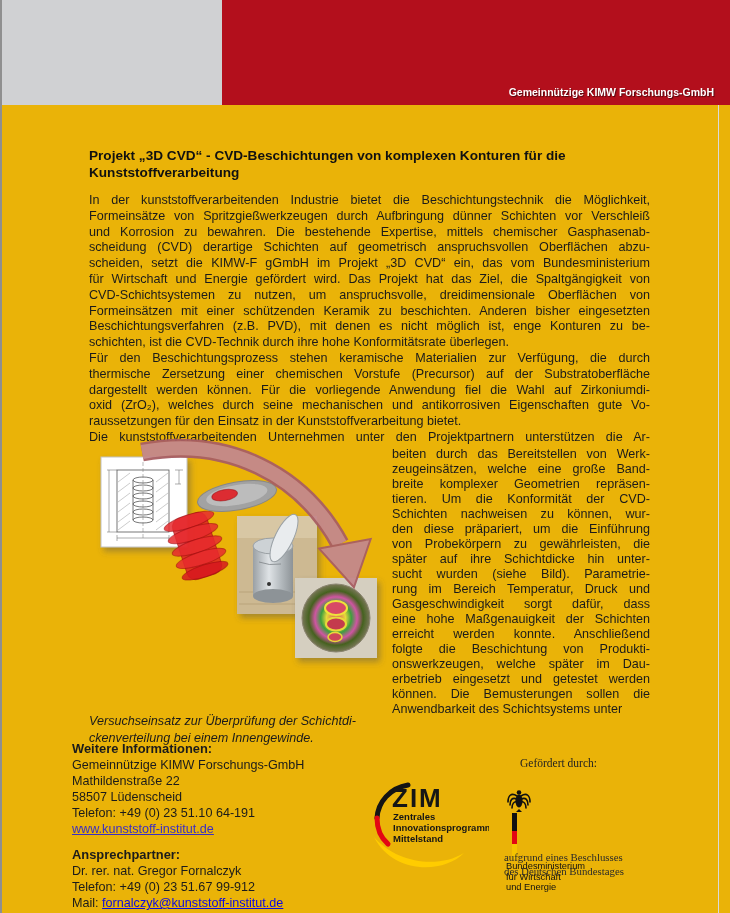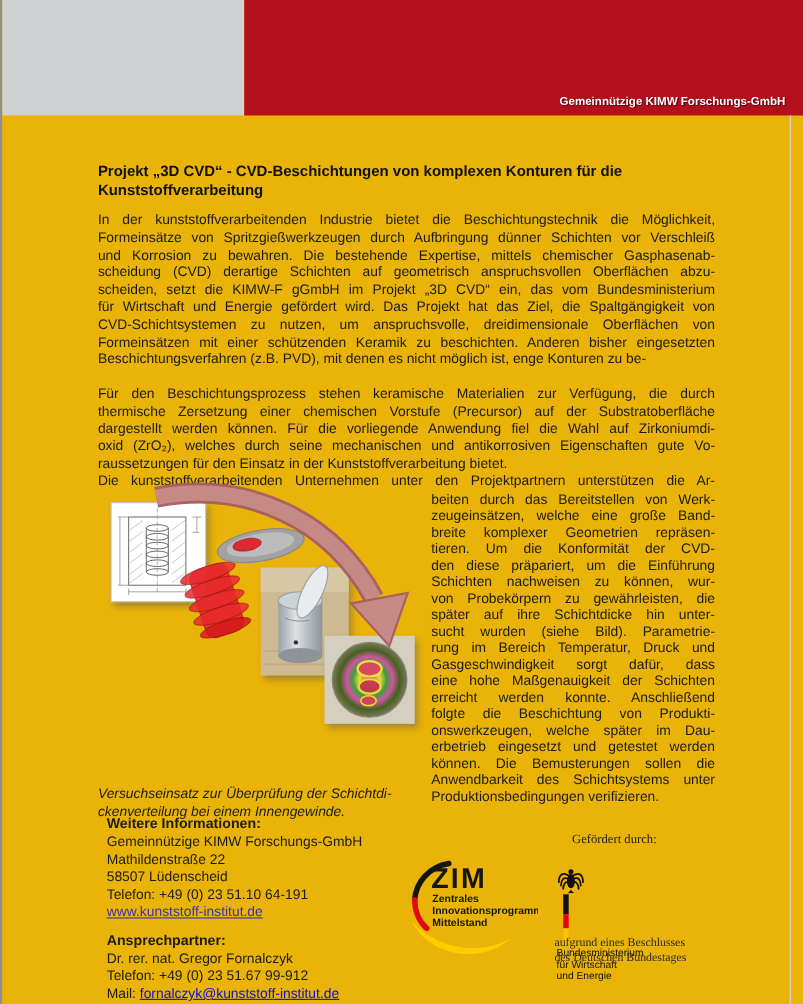--- a/index.html
+++ b/index.html
@@ -14,21 +14,21 @@
   
   .title{position:absolute;left:87px;top:148px;width:561px;font-weight:bold;font-size:13.6px;line-height:16.8px;color:#111;}
   .col{position:absolute;left:87px;width:561px;font-size:12.6px;line-height:15.8px;}
   .p1{top:193px}.p2{top:351px}.bridge{top:430px}
   .jline{text-align:justify;text-align-last:justify;}
   .para .jline:last-child{text-align-last:left;}
   .rightcol{position:absolute;left:390px;top:447px;width:258px;font-size:12.6px;line-height:15px;}
   .rightcol .jline:last-child{text-align-last:left;}
   .caption{position:absolute;left:87px;top:671px;width:330px;font-style:italic;font-size:12.6px;line-height:16.5px;margin-top:42px;}
   
-  .footer{position:absolute;left:95px;top:741px;font-size:12.6px;line-height:16px;width:300px;}
+  .footer{position:absolute;left:70px;top:741px;font-size:12.6px;line-height:16px;width:300px;}
   .fh{font-weight:bold;font-size:12.9px;}
   .spacer{height:10px;}
   .link{text-decoration:underline;cursor:pointer;}
   .link-www{color:#3a2ec4;}
   .link-mail{color:#0a0ae6;}
   
   .zim{position:absolute;left:362px;top:779px;}
   .funding{position:absolute;left:518px;top:757px;font-family:"Liberation Serif",serif;font-size:11.5px;color:#222;}
   .ministry{position:absolute;left:504px;top:786px;display:flex;align-items:flex-start;flex-direction:column;}
   .flagbar{width:4.5px;height:46px;margin:1px 7px 0 6px;display:flex;flex-direction:column;flex:none;}
@@ -57,53 +57,53 @@
 
   <div class="jline">In der kunststoffverarbeitenden Industrie bietet die Beschichtungstechnik die Möglichkeit,</div>
       <div class="jline">Formeinsätze von Spritzgießwerkzeugen durch Aufbringung dünner Schichten vor Verschleiß</div>
       <div class="jline">und Korrosion zu bewahren. Die bestehende Expertise, mittels chemischer Gasphasenab-</div>
       <div class="jline">scheidung (CVD) derartige Schichten auf geometrisch anspruchsvollen Oberflächen abzu-</div>
       <div class="jline">scheiden, setzt die KIMW-F gGmbH im Projekt „3D CVD“ ein, das vom Bundesministerium</div>
       <div class="jline">für Wirtschaft und Energie gefördert wird. Das Projekt hat das Ziel, die Spaltgängigkeit von</div>
       <div class="jline">CVD-Schichtsystemen zu nutzen, um anspruchsvolle, dreidimensionale Oberflächen von</div>
       <div class="jline">Formeinsätzen mit einer schützenden Keramik zu beschichten. Anderen bisher eingesetzten</div>
       <div class="jline">Beschichtungsverfahren (z.B. PVD), mit denen es nicht möglich ist, enge Konturen zu be-</div>
+      <div class="jline">schichten, ist die CVD-Technik durch ihre hohe Konformitätsrate überlegen.</div>
     </div>
   <div class="col para p2">
 
   <div class="jline">Für den Beschichtungsprozess stehen keramische Materialien zur Verfügung, die durch</div>
       <div class="jline">thermische Zersetzung einer chemischen Vorstufe (Precursor) auf der Substratoberfläche</div>
       <div class="jline">dargestellt werden können. Für die vorliegende Anwendung fiel die Wahl auf Zirkoniumdi-</div>
       <div class="jline">oxid (ZrO₂), welches durch seine mechanischen und antikorrosiven Eigenschaften gute Vo-</div>
       <div class="jline">raussetzungen für den Einsatz in der Kunststoffverarbeitung bietet.</div>
     </div>
   <div class="col bridge">
     <div class="jline">Die kunststoffverarbeitenden Unternehmen unter den Projektpartnern unterstützen die Ar-</div>
   </div>
   <div class="rightcol">
 
   <div class="jline">beiten durch das Bereitstellen von Werk-</div>
       <div class="jline">zeugeinsätzen, welche eine große Band-</div>
       <div class="jline">breite komplexer Geometrien repräsen-</div>
       <div class="jline">tieren. Um die Konformität der CVD-</div>
+      <div class="jline">Schichten nachweisen zu können, wur-</div>
       <div class="jline">den diese präpariert, um die Einführung</div>
-      <div class="jline">Schichten nachweisen zu können, wur-</div>
       <div class="jline">von Probekörpern zu gewährleisten, die</div>
       <div class="jline">später auf ihre Schichtdicke hin unter-</div>
       <div class="jline">sucht wurden (siehe Bild). Parametrie-</div>
       <div class="jline">rung im Bereich Temperatur, Druck und</div>
       <div class="jline">Gasgeschwindigkeit sorgt dafür, dass</div>
       <div class="jline">eine hohe Maßgenauigkeit der Schichten</div>
       <div class="jline">erreicht werden konnte. Anschließend</div>
       <div class="jline">folgte die Beschichtung von Produkti-</div>
       <div class="jline">onswerkzeugen, welche später im Dau-</div>
       <div class="jline">erbetrieb eingesetzt und getestet werden</div>
       <div class="jline">können. Die Bemusterungen sollen die</div>
       <div class="jline">Anwendbarkeit des Schichtsystems unter</div>
-      <div class="jline">Produktionsbedingungen verifizieren.</div>
     </div>
 
   <div class="collage">
     <svg width="312" height="238" viewBox="0 0 312 238">
       <defs>
         <filter id="ds" x="-20%" y="-20%" width="150%" height="150%">
           <feDropShadow dx="3" dy="4" stdDeviation="3" flood-color="#555" flood-opacity="0.45"></feDropShadow>
         </filter>
         <linearGradient id="metalgrad" x1="0" y1="0" x2="1" y2="0">
           <stop offset="0" stop-color="#9aa0a4"></stop>

